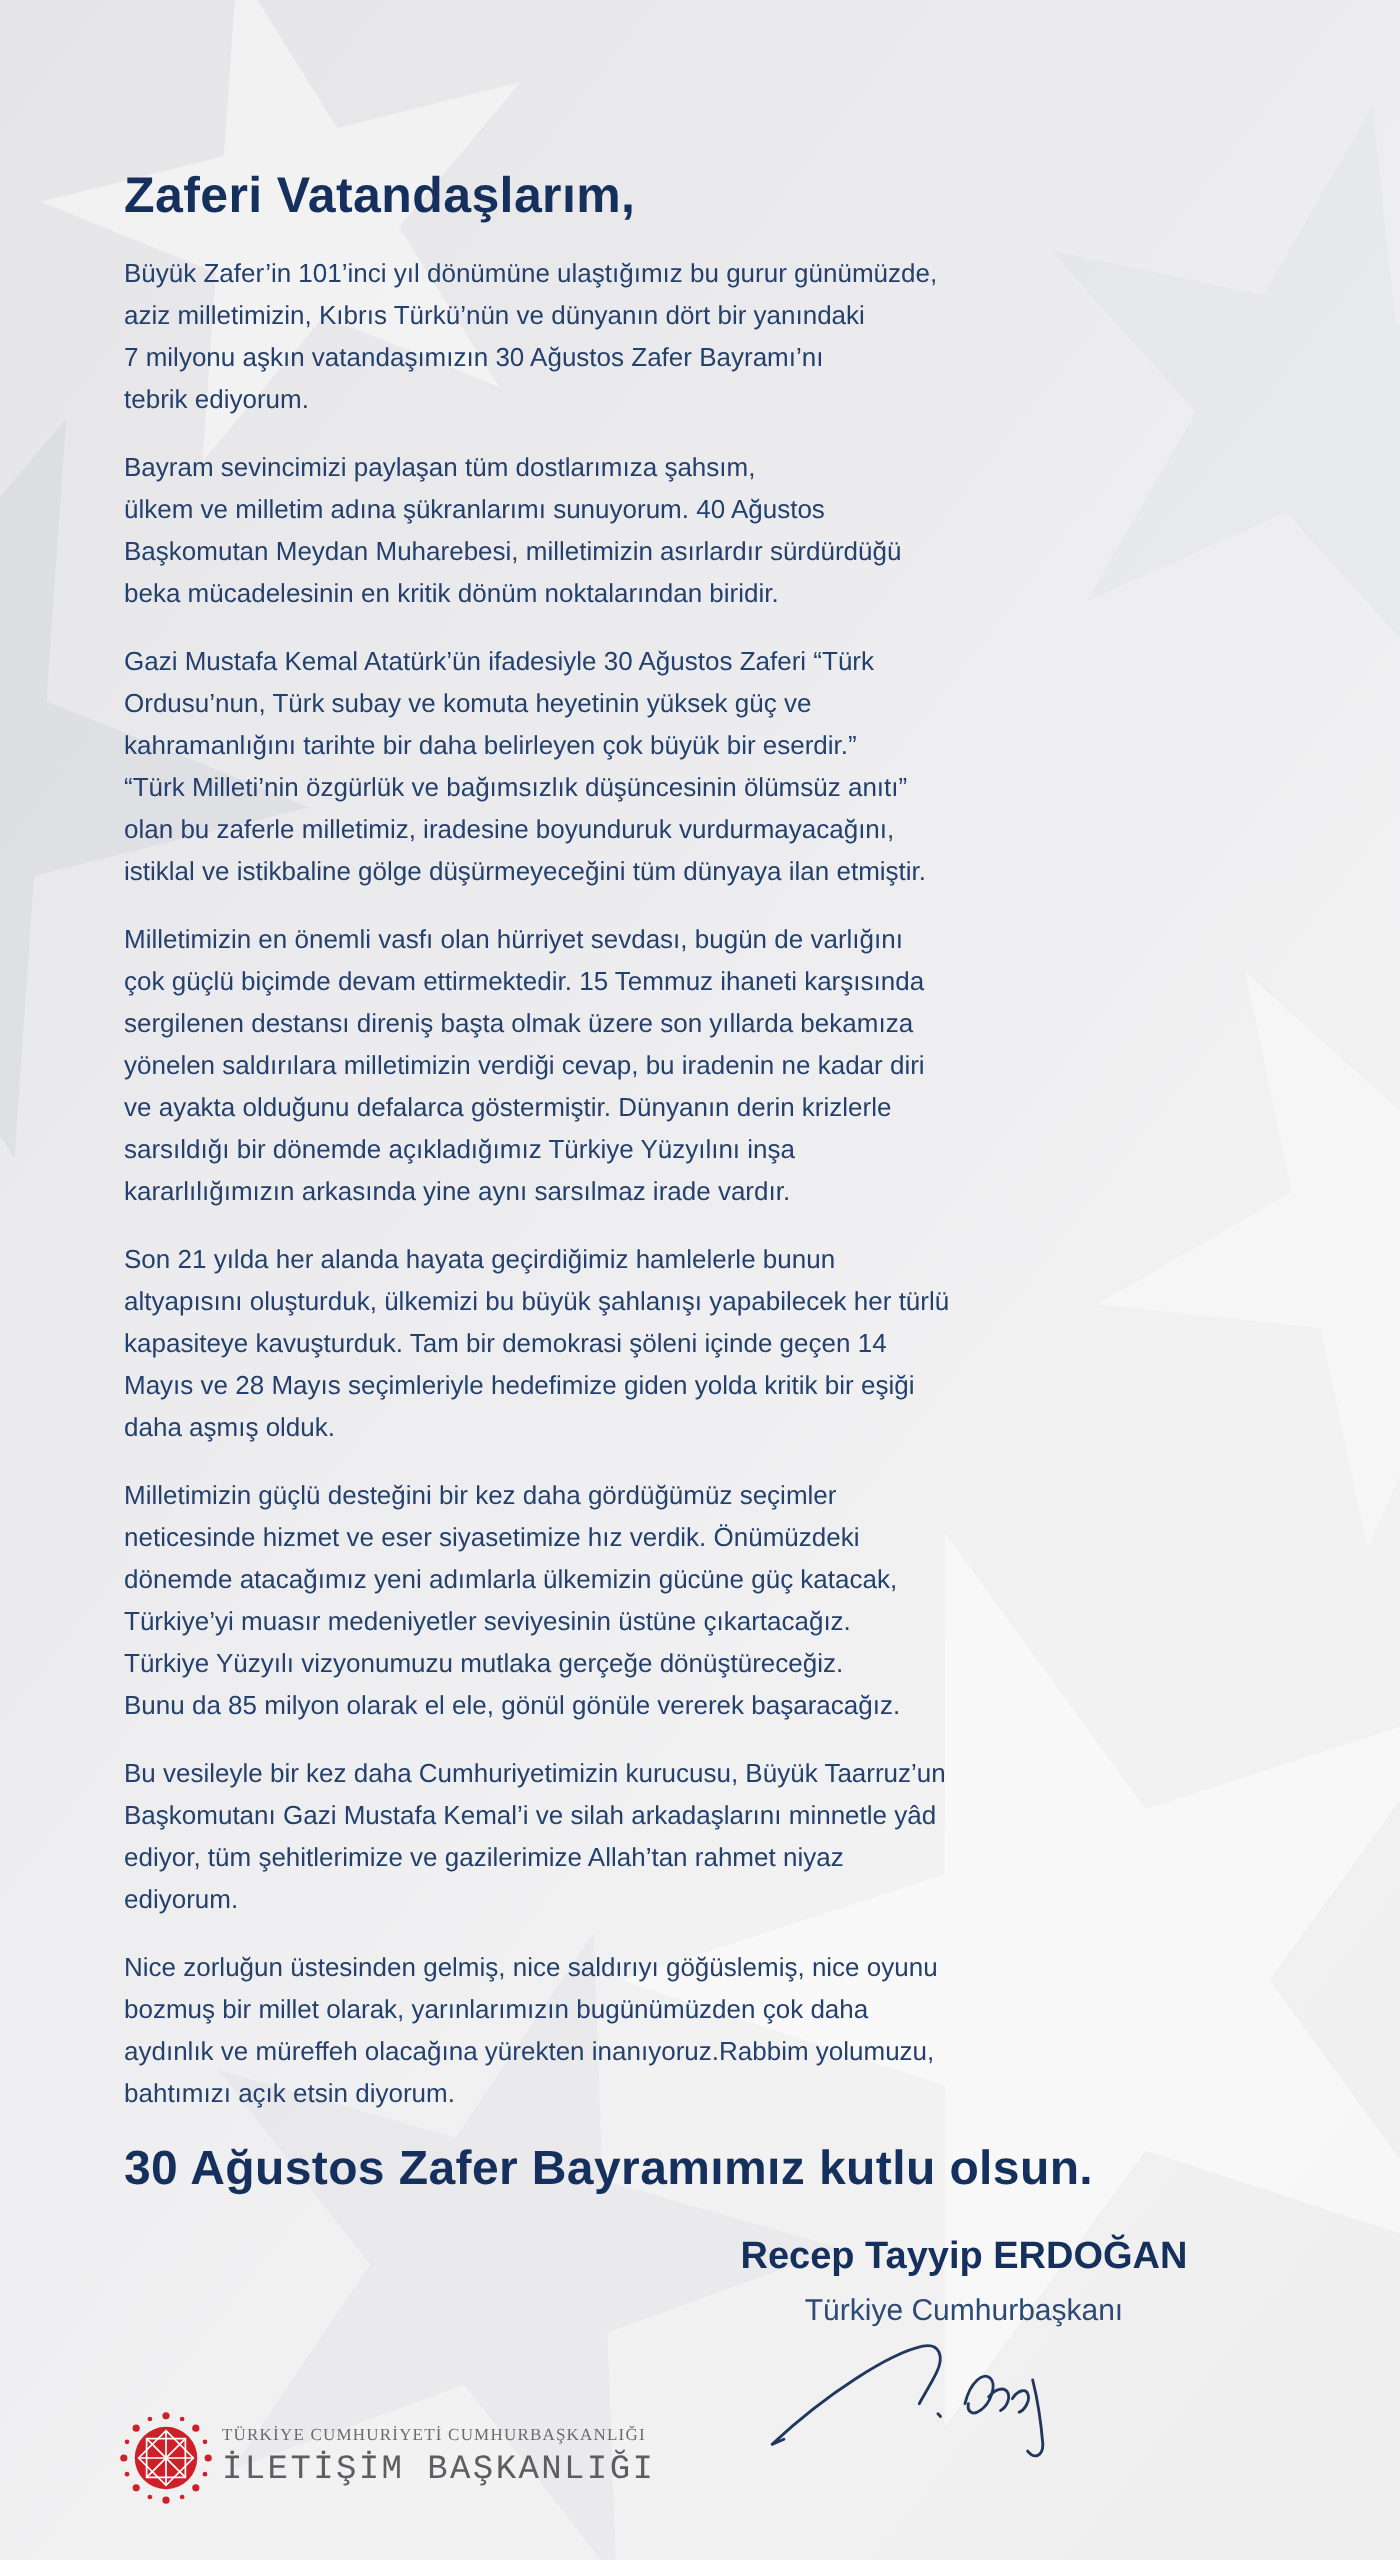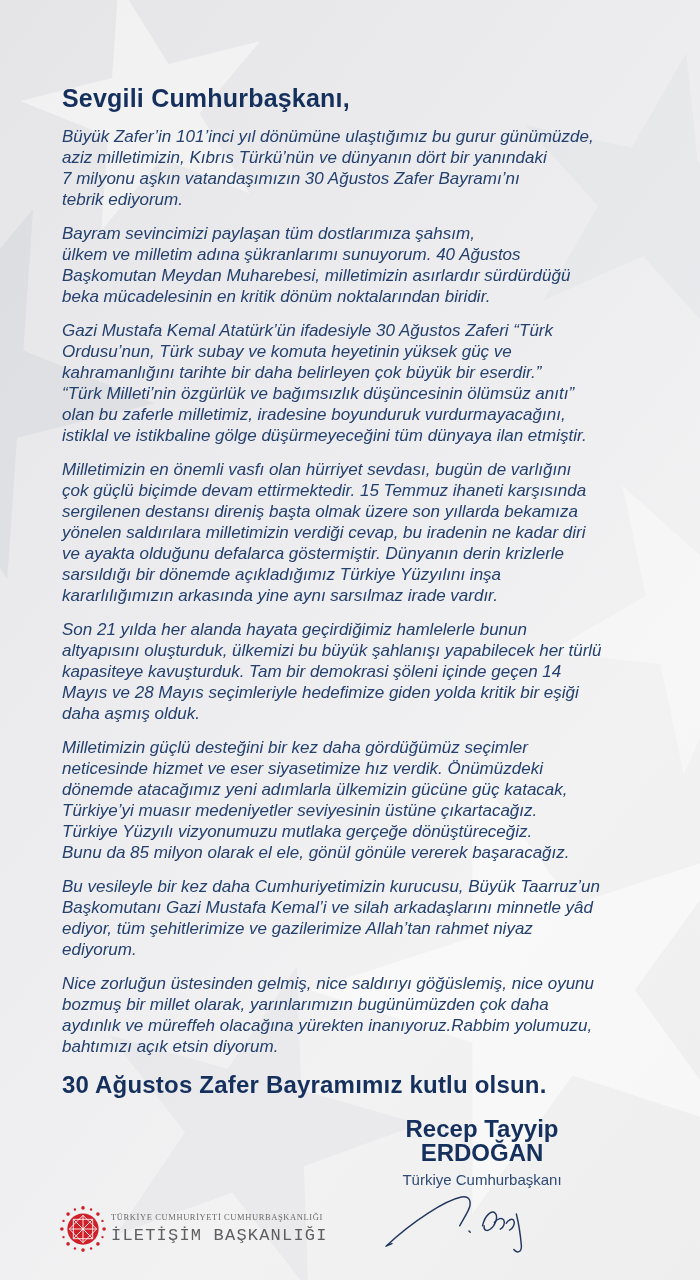--- a/index.html
+++ b/index.html
@@ -17,41 +17,40 @@
     padding:83px 50px 0 62px;
   }
   .greeting{
     margin:0 0 13px 0;
     font-size:25px;line-height:30px;
     font-weight:bold;color:#15305c;
     letter-spacing:.2px;
   }
   .para{
     margin:0 0 13px 0;
-    font-size:17px;line-height:21px;
+    font-size:13px;line-height:21px;
     white-space:pre-line;
     color:#24406d;
-    font-style:italic;
   }
   .closing{
     margin:9px 0 16px 0;
     font-size:24px;line-height:30px;
     font-weight:bold;color:#15305c;
     letter-spacing:.2px;
   }
   .sig-wrap{
     display:flex;justify-content:flex-end;
     margin-top:17px;
   }
   .sig-block{
     width:280px;margin-right:28px;
     text-align:center;
   }
   .sig-name{
-    font-size:24px;font-weight:bold;color:#15305c;line-height:24px;
+    font-size:19px;font-weight:bold;color:#15305c;line-height:24px;
   }
   .sig-title{
     font-size:15px;color:#2e4a74;line-height:20px;margin-top:5px;
   }
   .sig-scribble{display:block;margin:2px auto 0 auto;}
   .footer{
     position:absolute;left:58px;bottom:26px;
     display:flex;align-items:center;gap:3px;
   }
   .seal{display:block;}
@@ -78,21 +77,21 @@
     </defs>
     <use href="#star" transform="translate(-40,390) scale(195) rotate(22)" fill="rgba(125,135,158,0.09)"></use>
     <use href="#star" transform="translate(150,110) scale(130) rotate(-14)" fill="rgba(255,255,255,0.45)"></use>
     <use href="#star" transform="translate(545,990) scale(235) rotate(-18)" fill="rgba(255,255,255,0.50)"></use>
     <use href="#star" transform="translate(655,200) scale(150) rotate(12)" fill="rgba(140,148,168,0.06)"></use>
     <use href="#star" transform="translate(250,1130) scale(170) rotate(16)" fill="rgba(140,148,168,0.07)"></use>
     <use href="#star" transform="translate(700,620) scale(155) rotate(-30)" fill="rgba(255,255,255,0.40)"></use>
   </svg>
 
   <div class="content">
-    <h1 class="greeting">Sevgili Cumhurbaşkanı,</h1>
+    <h1 class="greeting">Zaferi Vatandaşlarım,</h1>
 
     <p class="para">Büyük Zafer’in 101’inci yıl dönümüne ulaştığımız bu gurur günümüzde,
 aziz milletimizin, Kıbrıs Türkü’nün ve dünyanın dört bir yanındaki
 7 milyonu aşkın vatandaşımızın 30 Ağustos Zafer Bayramı’nı
 tebrik ediyorum.</p>
     <p class="para">Bayram sevincimizi paylaşan tüm dostlarımıza şahsım,
 ülkem ve milletim adına şükranlarımı sunuyorum. 40 Ağustos
 Başkomutan Meydan Muharebesi, milletimizin asırlardır sürdürdüğü
 beka mücadelesinin en kritik dönüm noktalarından biridir.</p>
     <p class="para">Gazi Mustafa Kemal Atatürk’ün ifadesiyle 30 Ağustos Zaferi “Türk

